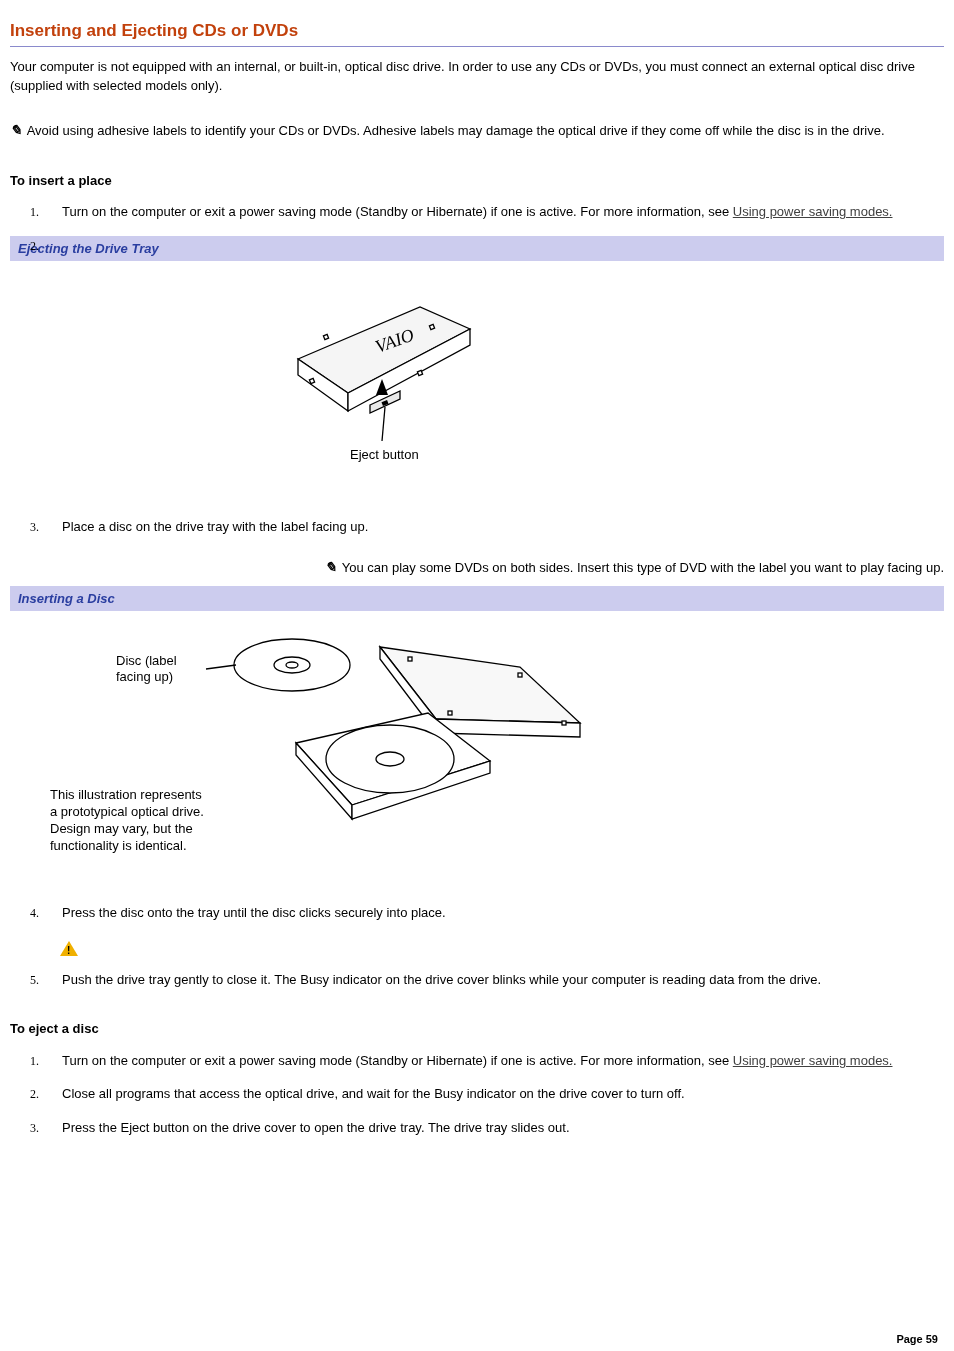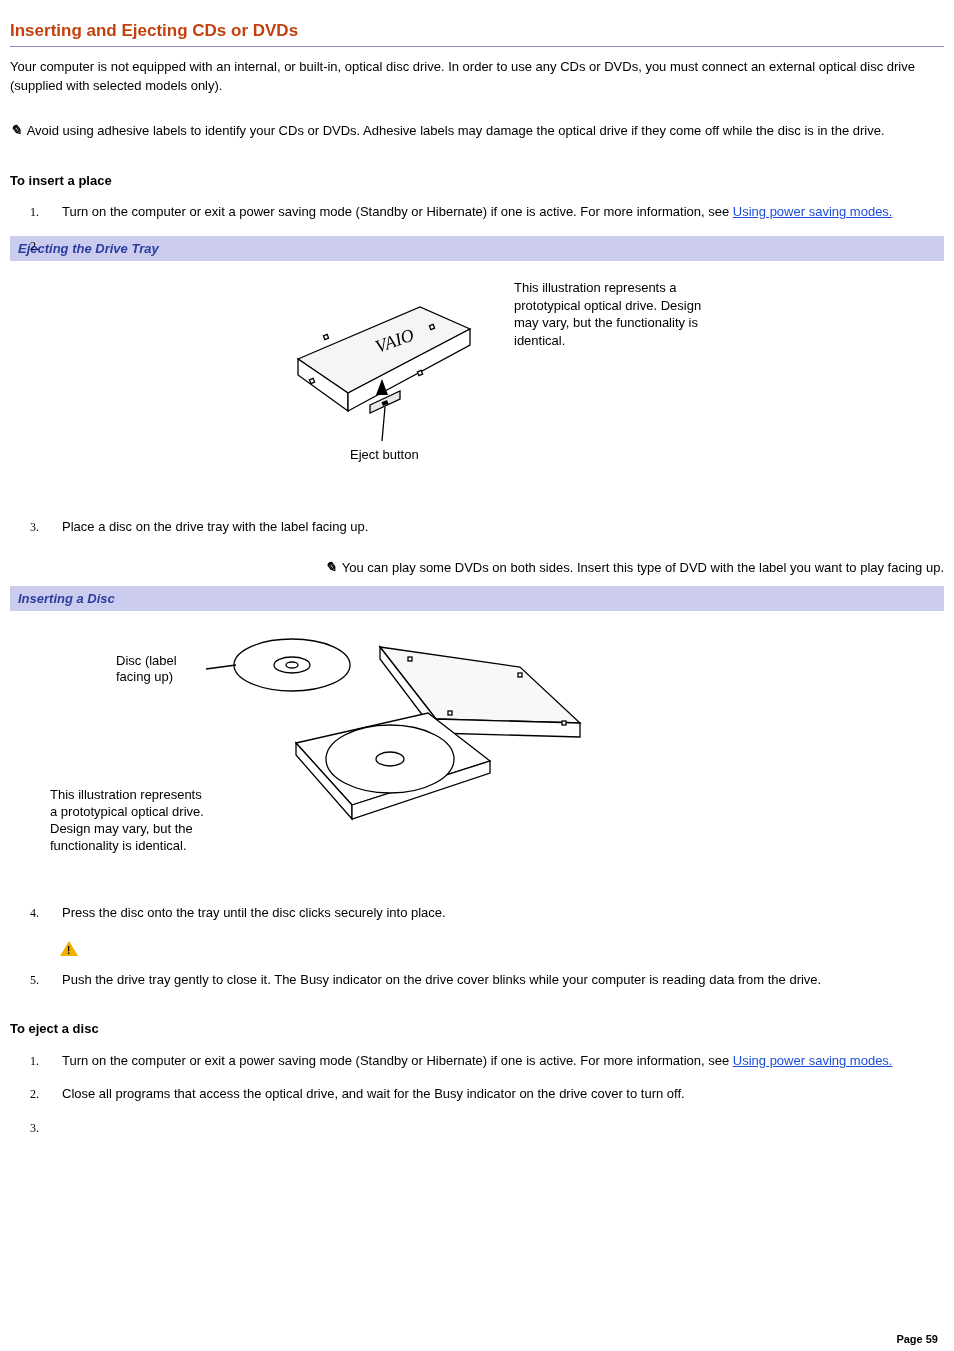--- a/index.html
+++ b/index.html
@@ -49,21 +49,21 @@
     padding-left: 2px;
   }
   ol.steps > li .num {
     position: absolute;
     left: -30px;
     top: 1px;
     font-family: "Times New Roman", serif;
     font-size: 12px;
   }
   a.doc-link {
-    color: #1d4ed8;
+    color: #404040;
     text-decoration: underline;
   }
   .caption-bar {
     background: #ccccee;
     color: #2a3ea0;
     font-style: italic;
     font-weight: bold;
     padding: 3px 8px;
     margin: 6px 0 0 0;
     font-size: 13px;
@@ -159,21 +159,20 @@
       <rect x="160" y="54" width="4" height="4" transform="rotate(-22 162 56)"></rect>
       <rect x="148" y="100" width="4" height="4" transform="rotate(-22 150 102)"></rect>
       <text x="108" y="82" font-family="serif" font-style="italic" font-size="18" fill="#000" stroke="none" transform="rotate(-20 108 82)">VAIO</text>
       <polygon points="100,134 130,120 130,128 100,142" fill="#e8e8e8"></polygon>
       <rect x="112" y="130" width="6" height="4" stroke="none" fill="#000" transform="rotate(-22 115 132)"></rect>
       <polygon points="112,108 118,124 106,124" fill="#000" stroke="none"></polygon>
       <line x1="112" y1="170" x2="115" y2="136"></line>
     </g>
     <text x="80" y="188" font-family="Arial" font-size="13" fill="#000">Eject button</text>
   </svg>
-  <div class="side-text">This illustration represents a prototypical optical drive. Design may vary, but the functionality is identical.</div>
 </div>
 
 <ol class="steps" start="3">
   <li>
     <span class="num">3.</span>
     <span>Place a disc on the drive tray with the label facing up.</span>
   </li>
 </ol>
 
 <p class="indent-note">
@@ -236,16 +235,17 @@
   <li>
     <span class="num">1.</span>
     <span>Turn on the computer or exit a power saving mode (Standby or Hibernate) if one is active. For more information, see </span><a href="#" class="doc-link">Using power saving modes.</a>
   </li>
   <li>
     <span class="num">2.</span>
     <span>Close all programs that access the optical drive, and wait for the Busy indicator on the drive cover to turn off.</span>
   </li>
   <li>
     <span class="num">3.</span>
+    <span>Press the Eject button on the drive cover to open the drive tray. The drive tray slides out.</span>
   </li>
 </ol>
 
 <div class="page-number">Page 59</div>
 
 </body></html>

